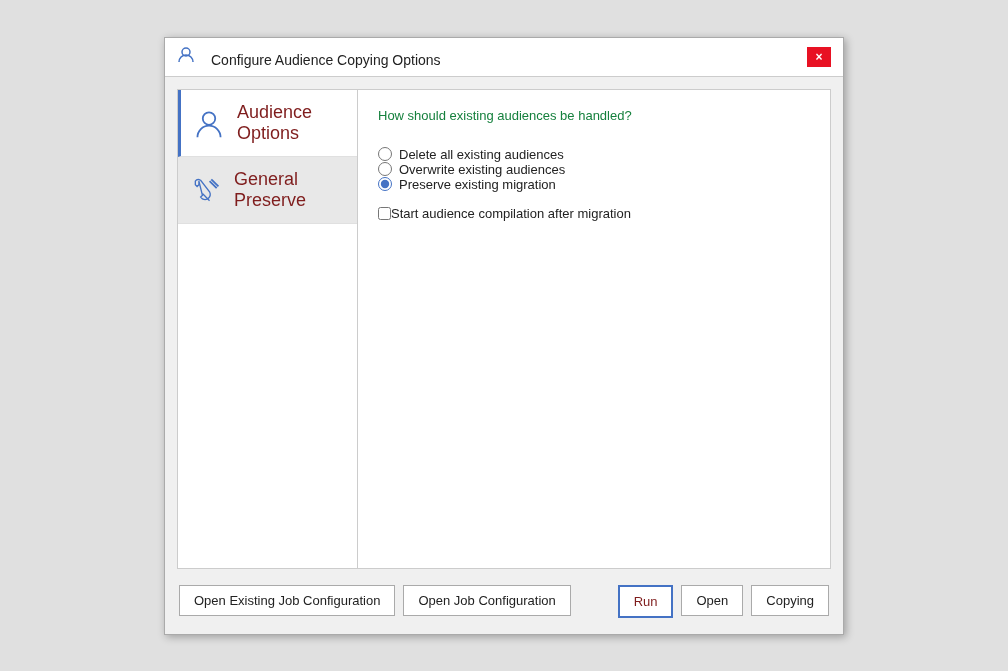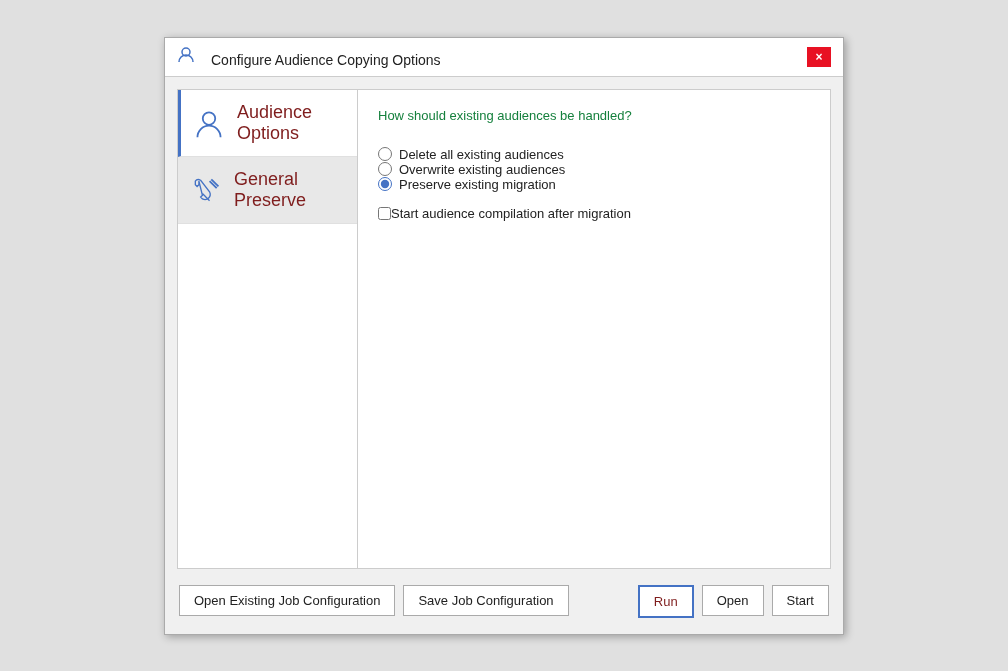--- a/index.html
+++ b/index.html
@@ -269,20 +269,20 @@
         </div>
         <label class="checkbox-option">
           <input type="checkbox" style="">
           <span class="checkbox-label">Start audience compilation after migration</span>
         </label>
       </div>
     </div>
 
     <div class="footer">
       <button class="footer-btn">Open Existing Job Configuration</button>
-      <button class="footer-btn">Save Job Configuration</button>
+      <button class="footer-btn">Open Job Configuration</button>
       <div class="footer-spacer"></div>
       <button class="footer-btn run-btn">Run</button>
       <button class="footer-btn">Open</button>
-      <button class="footer-btn">Start</button>
+      <button class="footer-btn">Copying</button>
     </div>
   </div>
 </div>
 
 </body></html>

